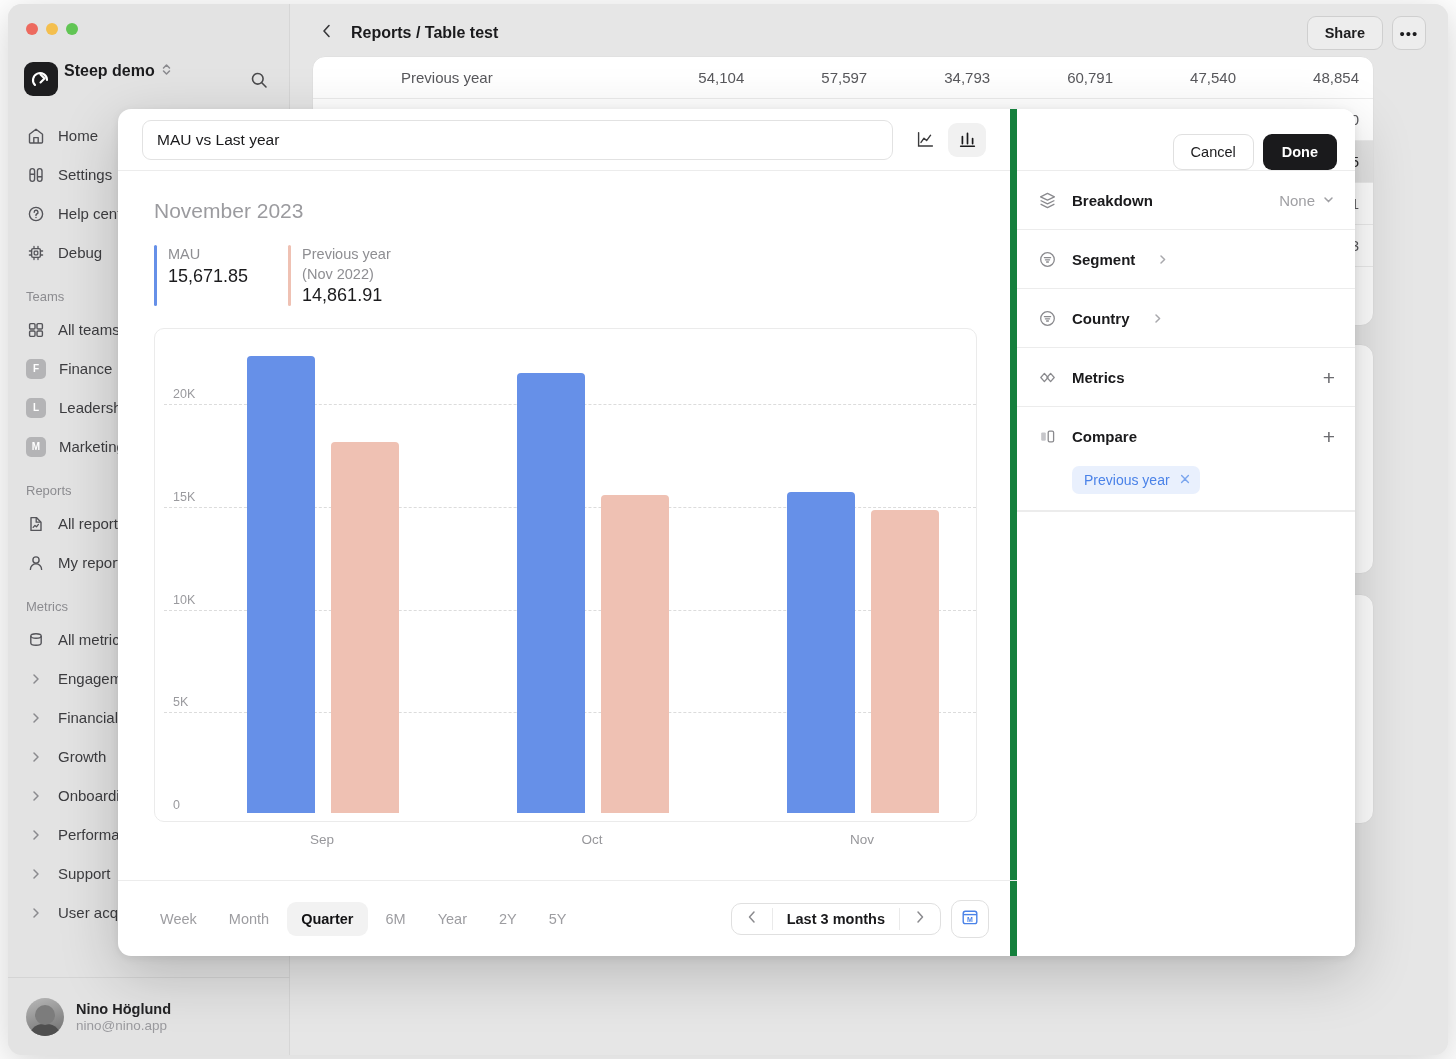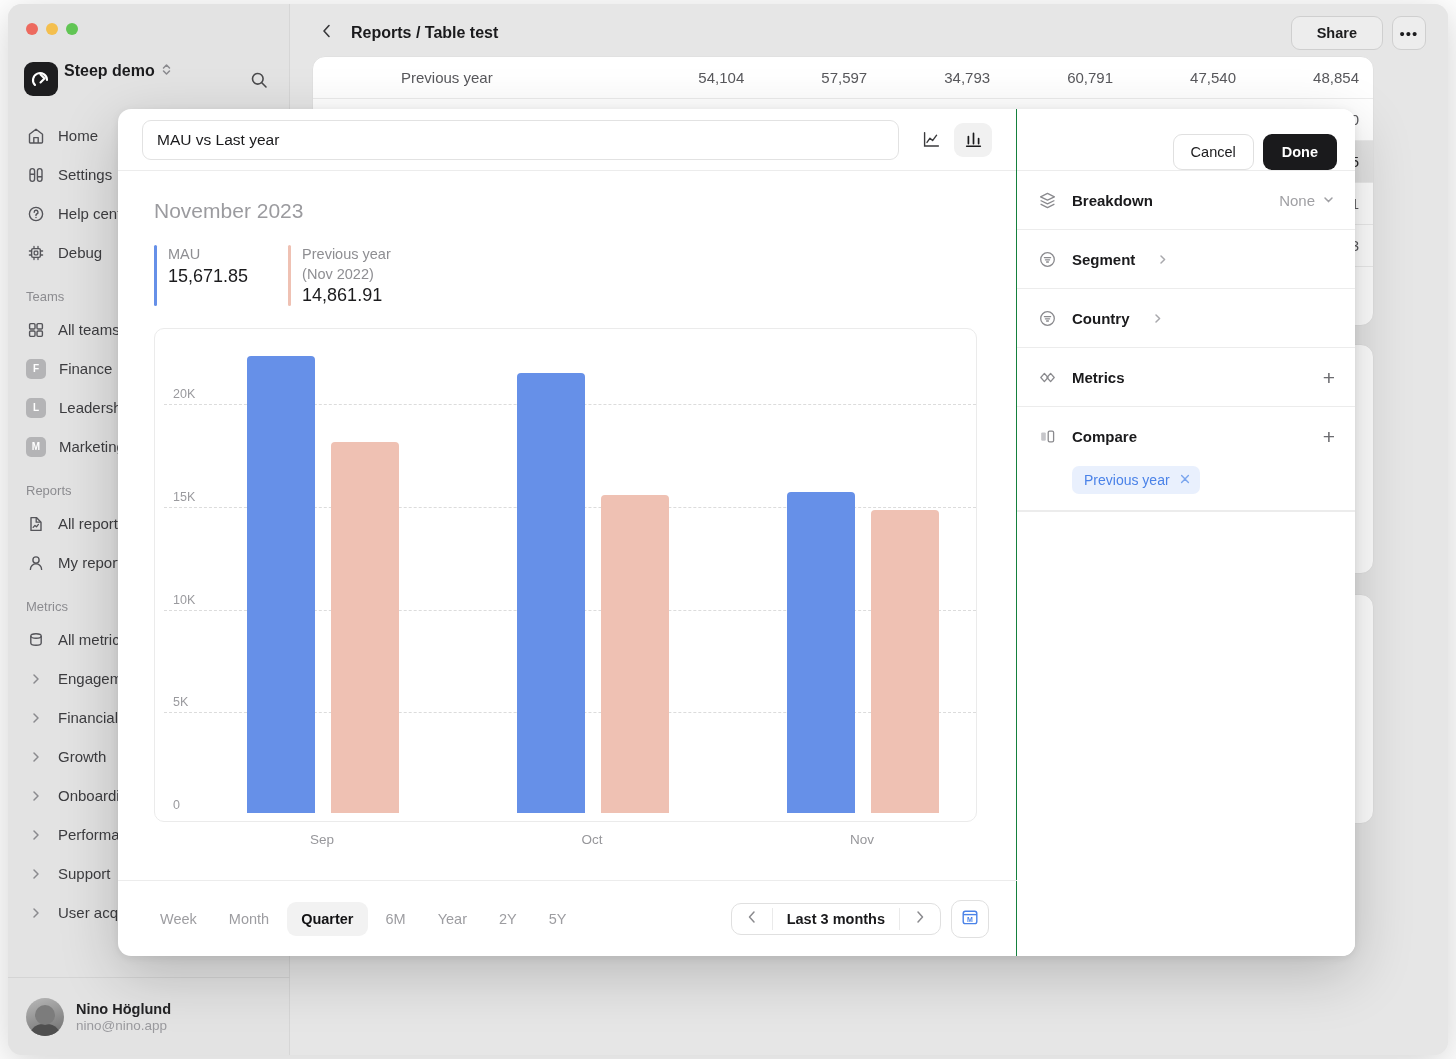--- a/index.html
+++ b/index.html
@@ -129,21 +129,21 @@
     width: 30px; height: 30px;
     display: flex; align-items: center; justify-content: center;
     color: #38383a; cursor: pointer;
   }
   .breadcrumb {
     font-size: 16px; font-weight: 600; color: #1a1a1c;
     margin-left: 9px;
   }
   .topbar-right { margin-left: auto; display: flex; align-items: center; gap: 9px; }
   .btn-share {
-    height: 34px; padding: 0 25px;
+    height: 34px; padding: 0 17px;
     border-radius: 9px; border: 1px solid #cfcfcf;
     background: #ededed;
     font-size: 14.5px; font-weight: 600; color: #1c1c1e;
     display: flex; align-items: center; cursor: pointer;
   }
   .btn-more {
     width: 34px; height: 34px;
     border-radius: 9px; border: 1px solid #cfcfcf;
     background: #ededed;
     display: flex; align-items: center; justify-content: center;
@@ -188,21 +188,21 @@
     width: 1237px; height: 847px;
     background: #ffffff;
     border-radius: 13px;
     box-shadow: 0 18px 60px rgba(0,0,0,0.20), 0 2px 8px rgba(0,0,0,0.08);
     display: flex;
     overflow: hidden;
   }
   .modal-left {
     width: 899px; height: 847px;
     position: relative;
-    border-right: 1px solid #15803d;
+    border-right: 7px solid #15803d;
   }
   .modal-head {
     height: 62px;
     display: flex; align-items: center;
     padding: 0 24px;
     border-bottom: 1px solid #ececec;
     gap: 13px;
   }
   .title-input {
     flex: 1; height: 40px;

